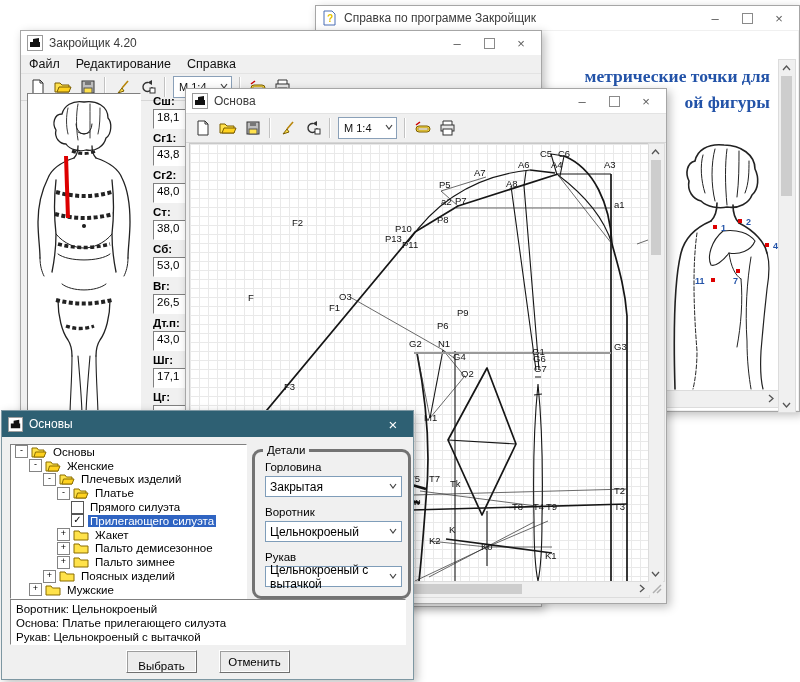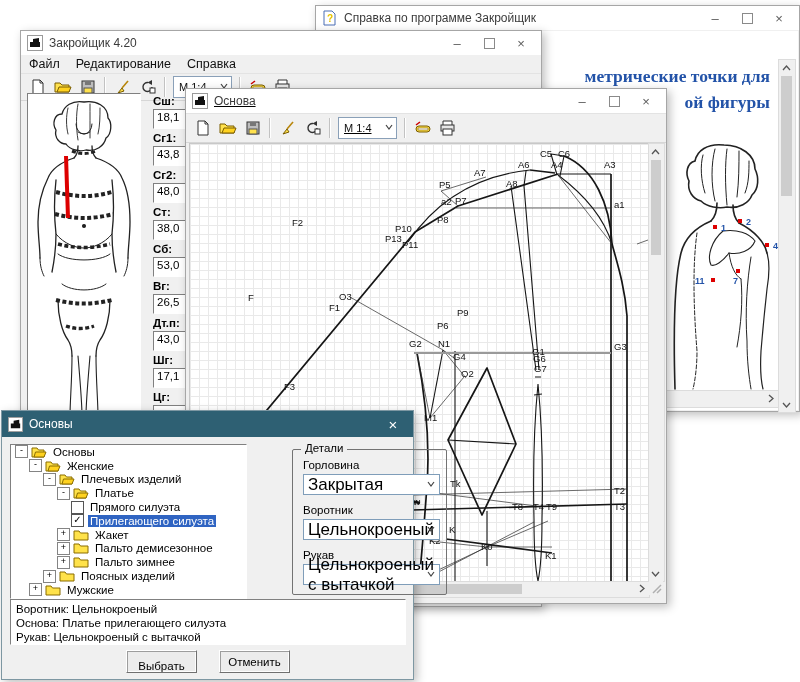--- a/index.html
+++ b/index.html
@@ -45,25 +45,25 @@
   .dlg-close{margin-left:auto;width:28px;text-align:center;font-size:15px;color:#fff;}
   .tree{position:absolute;overflow:hidden;font-size:11.5px;}
   .trow{height:13.8px;display:flex;align-items:center;white-space:nowrap;}
   .expander{width:11px;height:11px;border:1px solid #848484;background:#fff;flex:0 0 auto;
             font-size:9px;line-height:9px;text-align:center;color:#000;margin-right:3px;}
   .cbx{width:11px;height:11px;border:1px solid #555;background:#fff;flex:0 0 auto;margin-right:4px;
        font-size:10px;line-height:10px;text-align:center;color:#000;}
   .tlabel{padding:0 2px;color:#000;}
   .tlabel.sel{background:#2f64c2;color:#fff;}
   .ticon{width:16px;height:12px;margin-right:4px;flex:0 0 auto;}
-  .grp{position:absolute;border:1px solid #737373;border-radius:2px;margin-left:40px;}
+  .grp{position:absolute;border:3px solid #737373;border-radius:9px;}
   .grp-legend{position:absolute;top:-8px;left:8px;background:#f0f0f0;padding:0 4px;font-size:11.5px;color:#000;}
   .fld-label{font-size:11.5px;color:#000;margin:9px 0 3px 10px;}
   .cselect{margin-left:10px;width:131px;height:19px;border:1px solid #7f9db9;background:#fff;
-           font-size:17px;color:#000;display:flex;align-items:center;padding-left:4px;position:relative;}
+           font-size:12px;color:#000;display:flex;align-items:center;padding-left:4px;position:relative;}
   .cselect .chev{position:absolute;right:4px;top:6px;}
   .sumbox{position:absolute;border:1px solid;border-color:#808080 #fff #fff #808080;background:#fff;
           font-size:11.5px;line-height:14px;color:#000;padding:2px 5px;}
   .pbtn{position:absolute;width:69px;height:21px;background:#ececec;font-size:11.5px;color:#000;
         border:1px solid #707070;border-top-color:#fff;border-left-color:#fff;
         box-shadow:1px 1px 0 #9d9d9d inset, -1px -1px 0 #fdfdfd inset;
         display:flex;align-items:center;justify-content:center;}
   .heading{position:absolute;right:28px;text-align:right;font-family:"Liberation Serif","DejaVu Serif",serif;
            font-weight:bold;color:#2353a8;font-size:17.5px;line-height:26px;white-space:nowrap;}
   svg text{font-family:"Liberation Sans","DejaVu Sans",sans-serif;}
@@ -284,21 +284,21 @@
           <div class="meas-label">Шг:</div>
           <div class="meas-box">17,1</div>
         </div>
         <div class="meas-item">
           <div class="meas-label">Цг:</div>
           <div class="meas-box"></div>
         </div>
       </div>
   </div>
 
-  <div class="window" style="left:185px;top:88px;width:480px;height:514px;z-index:3;text-decoration:underline;">
+  <div class="window" style="left:185px;top:88px;width:480px;height:514px;z-index:3;">
     <div class="titlebar">
       <svg class="appico" viewBox="0 0 16 16">
         <rect x="0.5" y="0.5" width="15" height="15" fill="#fff" stroke="#9a9a9a"></rect>
         <path d="M3 12 L3 7 L6 7 L6 4 L12 3 L12 7 L13 7 L13 12 Z" fill="#111"></path>
       </svg>
       <span>Основа</span>
       <div class="capbtns">
         <div class="capbtn">–</div>
         <div class="capbtn">
             <span class="sq"></span>

